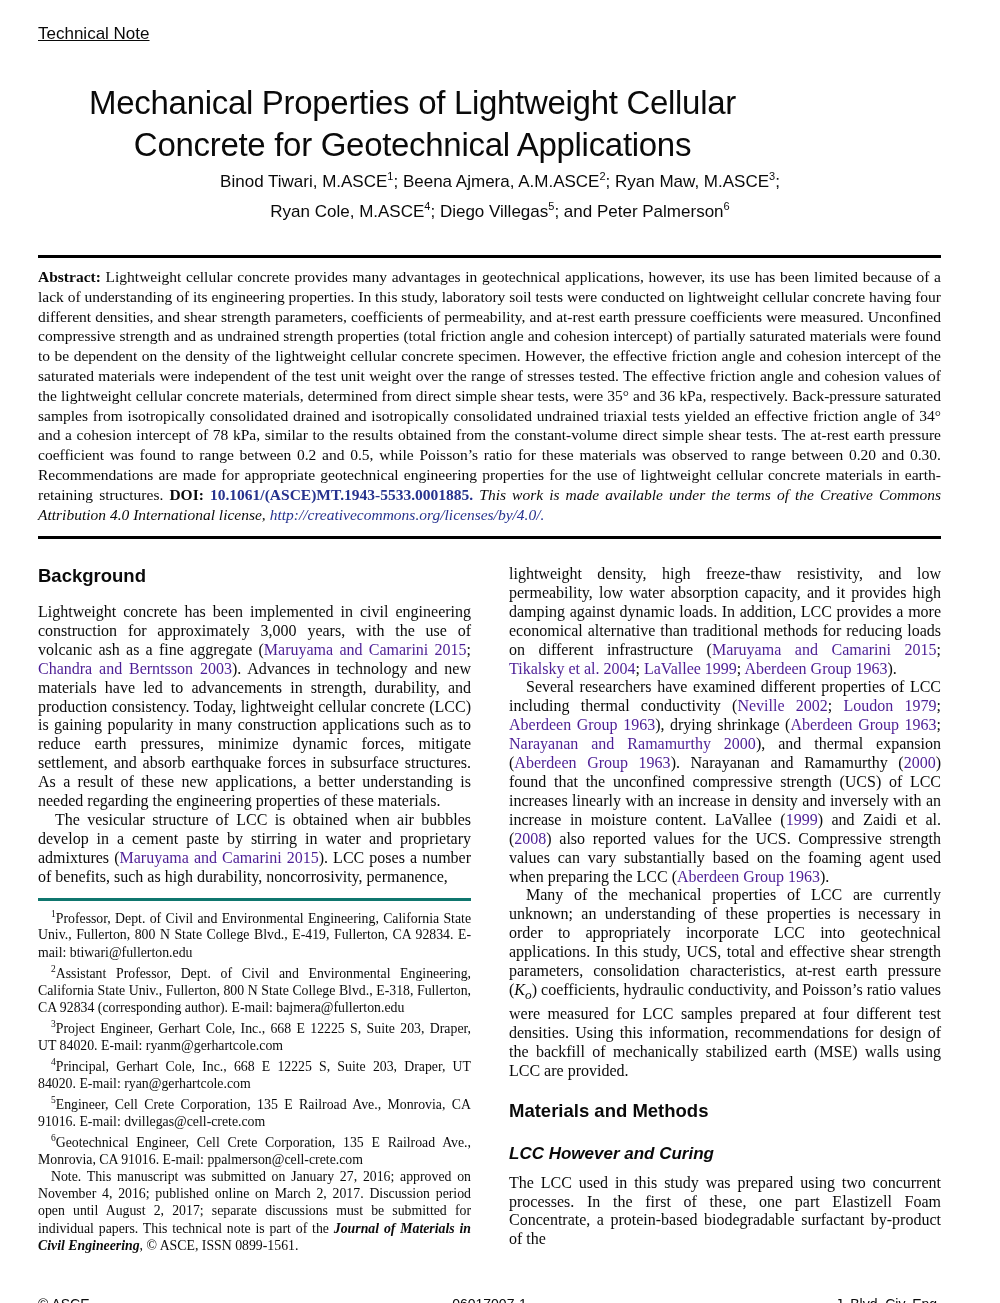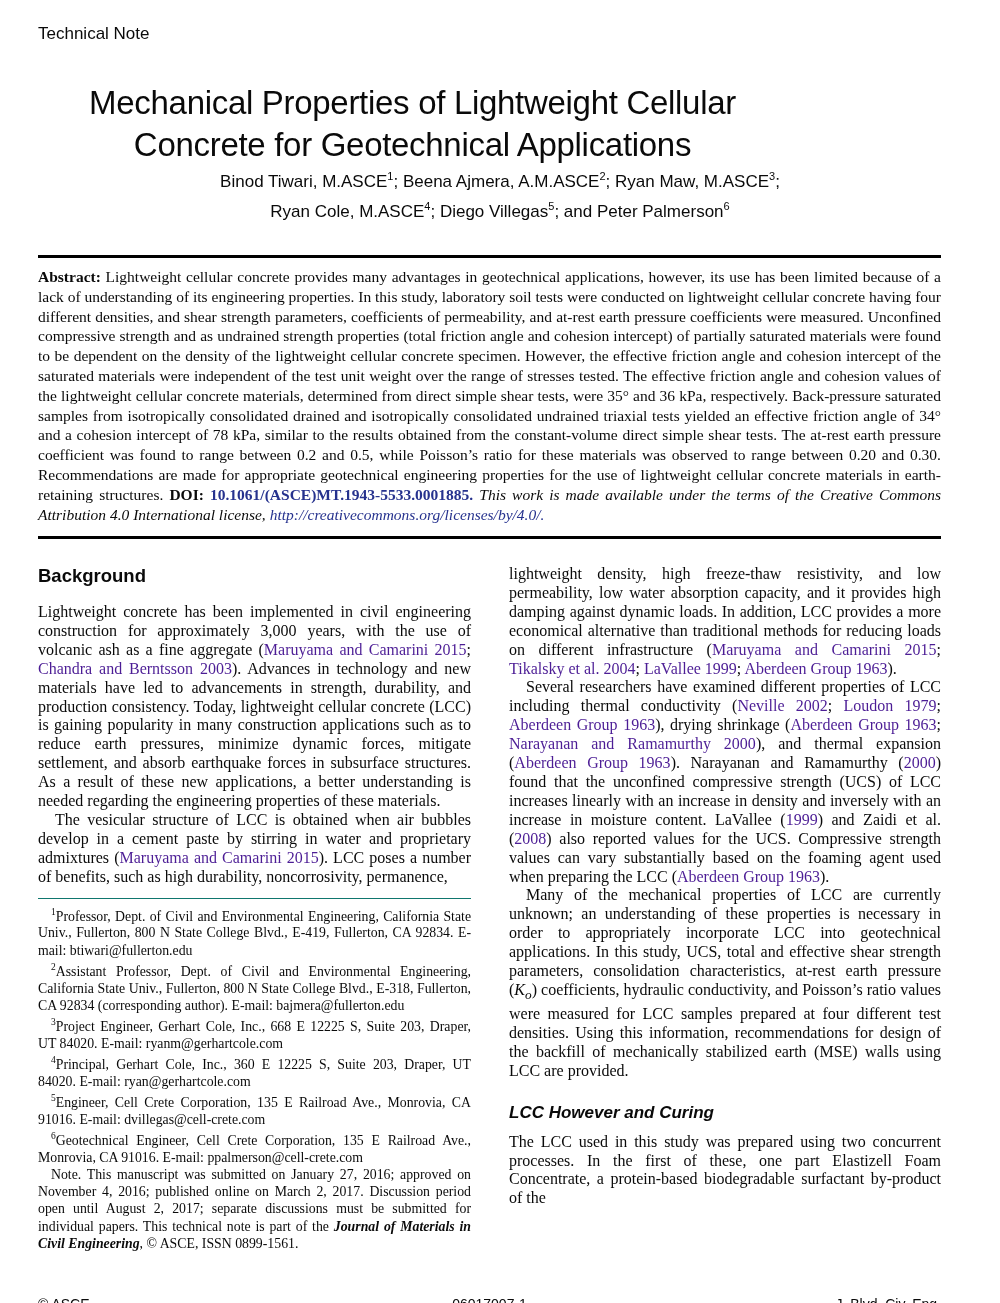--- a/index.html
+++ b/index.html
@@ -9,20 +9,21 @@
     background: #ffffff;
     color: #0a0a0a;
     font-family: "Liberation Serif", serif;
     position: relative;
     overflow: hidden;
   }
   .kicker {
     position: absolute; left: 38px; top: 24px;
     font-family: "Liberation Sans", sans-serif;
     font-size: 17px;
+    text-decoration: underline;
   }
   .title {
     position: absolute; left: 16px; top: 82px; width: 793px;
     text-align: center;
     font-family: "Liberation Sans", sans-serif;
     font-weight: normal;
     font-size: 33px; line-height: 42px;
     letter-spacing: -0.3px;
   }
   .authors {
@@ -60,21 +61,21 @@
     margin: 22px 0 10px 0;
   }
   .bodytext p {
     font-size: 16px; line-height: 18.9px;
     text-align: justify;
     margin: 0;
   }
   .bodytext p.ind { text-indent: 17px; }
   .footnotes {
     margin-top: 11px;
-    border-top: 1px solid #0f766e;
+    border-top: 3px solid #0f766e;
     padding-top: 5px;
   }
   .footnotes p {
     font-size: 13.8px; line-height: 17.2px;
     text-align: justify;
     text-indent: 13px;
     margin: 0;
   }
   .footnotes sup { font-size: 9.5px; }
   .mm-heading { margin-top: 19px; margin-bottom: 0; }
@@ -111,32 +112,33 @@
 
 <div class="col col-left bodytext">
   <h2 class="sec-heading">Background</h2>
   <p><span>Lightweight concrete has been implemented in civil engineering construction for approximately 3,000 years, with the use of volcanic ash as a fine aggregate (</span><span class="cit">Maruyama and Camarini 2015</span><span>; </span><span class="cit">Chandra and Berntsson 2003</span><span>). Advances in technology and new materials have led to advancements in strength, durability, and production consistency. Today, lightweight cellular concrete (LCC) is gaining popularity in many construction applications such as to reduce earth pressures, minimize dynamic forces, mitigate settlement, and absorb earthquake forces in subsurface structures. As a result of these new applications, a better understanding is needed regarding the engineering properties of these materials.</span></p>
   <p class="ind"><span>The vesicular structure of LCC is obtained when air bubbles develop in a cement paste by stirring in water and proprietary admixtures (</span><span class="cit">Maruyama and Camarini 2015</span><span>). LCC poses a number of benefits, such as high durability, noncorrosivity, permanence,</span></p>
 
   <div class="footnotes">
     <p><sup>1</sup><span>Professor, Dept. of Civil and Environmental Engineering, California State Univ., Fullerton, 800 N State College Blvd., E-419, Fullerton, CA 92834. E-mail: btiwari@fullerton.edu</span></p>
     <p><sup>2</sup><span>Assistant Professor, Dept. of Civil and Environmental Engineering, California State Univ., Fullerton, 800 N State College Blvd., E-318, Fullerton, CA 92834 (corresponding author). E-mail: bajmera@fullerton.edu</span></p>
     <p><sup>3</sup><span>Project Engineer, Gerhart Cole, Inc., 668 E 12225 S, Suite 203, Draper, UT 84020. E-mail: ryanm@gerhartcole.com</span></p>
-    <p><sup>4</sup><span>Principal, Gerhart Cole, Inc., 360 E 12225 S, Suite 203, Draper, UT 84020. E-mail: ryan@gerhartcole.com</span></p>
+    <p><sup>4</sup><span>Principal, Gerhart Cole, Inc., 668 E 12225 S, Suite 203, Draper, UT 84020. E-mail: ryan@gerhartcole.com</span></p>
     <p><sup>5</sup><span>Engineer, Cell Crete Corporation, 135 E Railroad Ave., Monrovia, CA 91016. E-mail: dvillegas@cell-crete.com</span></p>
     <p><sup>6</sup><span>Geotechnical Engineer, Cell Crete Corporation, 135 E Railroad Ave., Monrovia, CA 91016. E-mail: ppalmerson@cell-crete.com</span></p>
     <p><span>Note. This manuscript was submitted on January 27, 2016; approved on November 4, 2016; published online on March 2, 2017. Discussion period open until August 2, 2017; separate discussions must be submitted for individual papers. This technical note is part of the </span><span class="bi">Journal of Materials in Civil Engineering</span><span>, © ASCE, ISSN 0899-1561.</span></p>
   </div>
 </div>
 
 <div class="col col-right bodytext">
   <p><span>lightweight density, high freeze-thaw resistivity, and low permeability, low water absorption capacity, and it provides high damping against dynamic loads. In addition, LCC provides a more economical alternative than traditional methods for reducing loads on different infrastructure (</span><span class="cit">Maruyama and Camarini 2015</span><span>; </span><span class="cit">Tikalsky et al. 2004</span><span>; </span><span class="cit">LaVallee 1999</span><span>; </span><span class="cit">Aberdeen Group 1963</span><span>).</span></p>
   <p class="ind"><span>Several researchers have examined different properties of LCC including thermal conductivity (</span><span class="cit">Neville 2002</span><span>; </span><span class="cit">Loudon 1979</span><span>; </span><span class="cit">Aberdeen Group 1963</span><span>), drying shrinkage (</span><span class="cit">Aberdeen Group 1963</span><span>; </span><span class="cit">Narayanan and Ramamurthy 2000</span><span>), and thermal expansion (</span><span class="cit">Aberdeen Group 1963</span><span>). Narayanan and Ramamurthy (</span><span class="cit">2000</span><span>) found that the unconfined compressive strength (UCS) of LCC increases linearly with an increase in density and inversely with an increase in moisture content. LaVallee (</span><span class="cit">1999</span><span>) and Zaidi et al. (</span><span class="cit">2008</span><span>) also reported values for the UCS. Compressive strength values can vary substantially based on the foaming agent used when preparing the LCC (</span><span class="cit">Aberdeen Group 1963</span><span>).</span></p>
   <p class="ind"><span>Many of the mechanical properties of LCC are currently unknown; an understanding of these properties is necessary in order to appropriately incorporate LCC into geotechnical applications. In this study, UCS, total and effective shear strength parameters, consolidation characteristics, at-rest earth pressure (</span><i>K</i><sub><i>o</i></sub><span>) coefficients, hydraulic conductivity, and Poisson’s ratio values were measured for LCC samples prepared at four different test densities. Using this information, recommendations for design of the backfill of mechanically stabilized earth (MSE) walls using LCC are provided.</span></p>
 
+  <h2 class="sec-heading mm-heading">Materials and Methods</h2>
   <h3 class="sub-heading">LCC However and Curing</h3>
   <p><span>The LCC used in this study was prepared using two concurrent processes. In the first of these, one part Elastizell Foam Concentrate, a protein-based biodegradable surfactant by-product of the</span></p>
 </div>
 
 <div class="footer">
   <span>© ASCE</span>
   <span class="f-center">06017007-1</span>
   <span class="f-right">J. Blvd. Civ. Eng.</span>
 </div>
 

